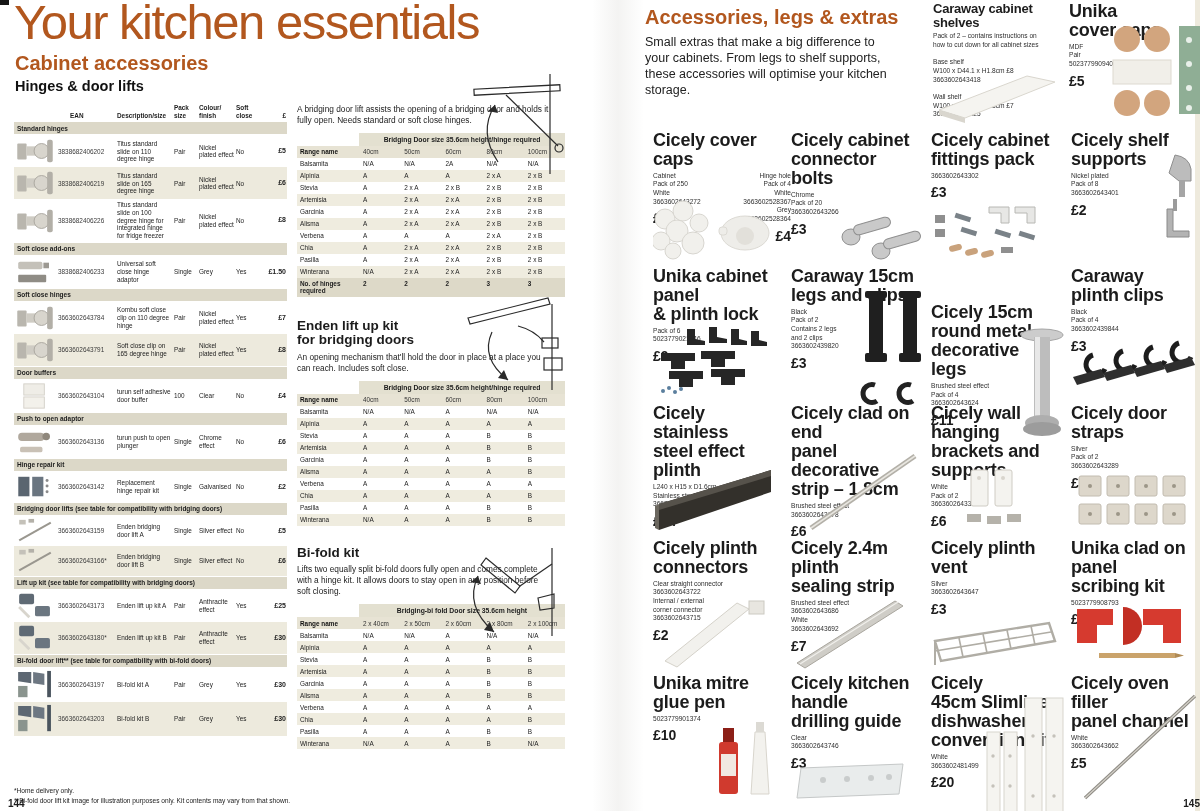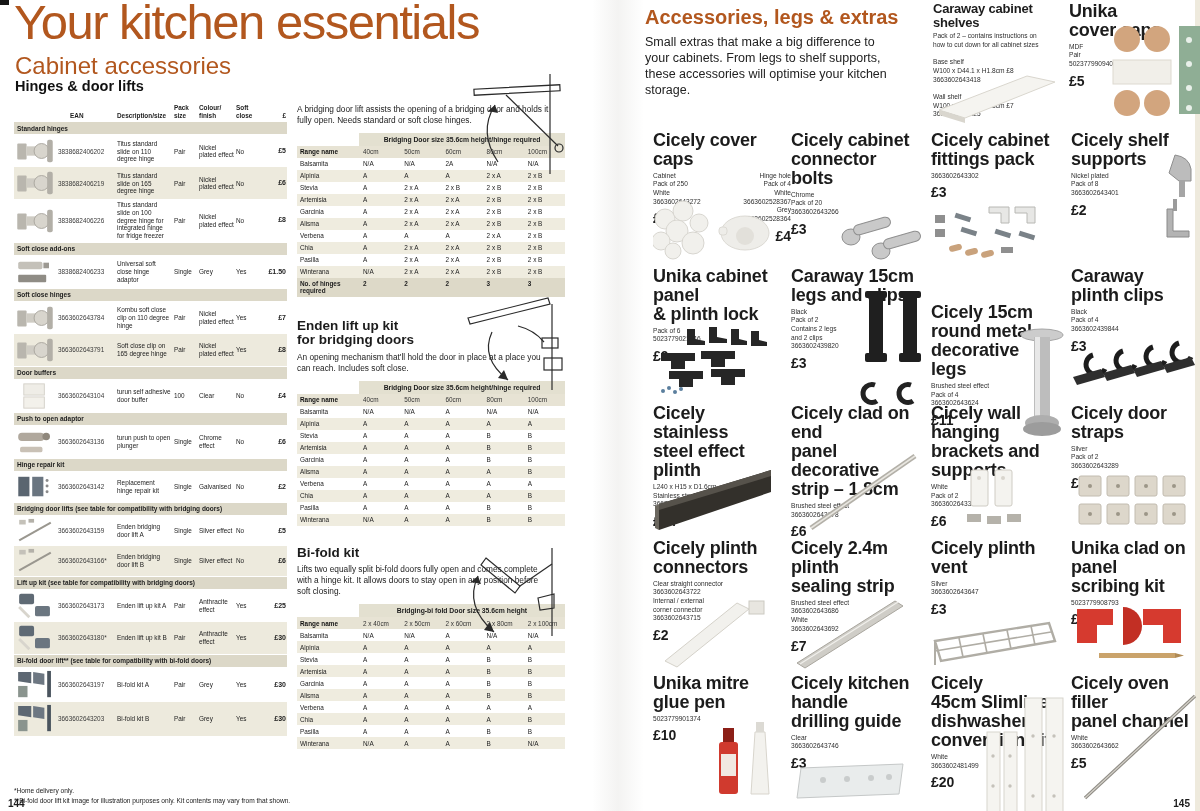--- a/index.html
+++ b/index.html
@@ -1,21 +1,21 @@
 <!DOCTYPE html>
 <html style="--accent: #b2571e;"><head>
 <meta charset="utf-8">
 <style>
   html,body{margin:0;padding:0;}
   body{width:1200px;height:811px;position:relative;background:#fff;overflow:hidden;
        font-family:"Liberation Sans",sans-serif;color:#1c1c1c;-webkit-font-smoothing:antialiased;}
   .abs{position:absolute;}
   
   #main-title{left:14px;top:-6px;font-size:49px;font-weight:400;letter-spacing:-1.5px;color:var(--accent);}
-  #section-title{left:15px;top:52px;font-size:24px;font-weight:400;color:var(--accent);}
+  #section-title{left:15px;top:52px;font-size:20px;font-weight:700;color:var(--accent);}
   #subsection-title{left:15px;top:78px;font-size:14.5px;font-weight:700;color:#111;}
   #right-title{left:645px;top:6px;font-size:20px;font-weight:700;color:var(--accent);}
   #right-intro{left:645px;top:34px;width:242px;font-size:12.5px;line-height:1.28;color:#222;}
   
   #left-table{left:14px;top:102px;width:273px;}
   .lt-row{display:grid;grid-template-columns:44px 59px 57px 25px 37px 24px 27px;align-items:center;}
   .lt-row>span{font-size:6.4px;line-height:1.2;padding:2px 2px 2px 0;}
   .lt-head>span{font-weight:700;white-space:pre-line;align-self:end;}
   .lt-bar{background:#dcd8c8;font-size:6.5px;font-weight:700;padding:2.5px 3px;margin:1px 0;}
   .lt-row.alt{background:#edeadd;}
@@ -51,21 +51,21 @@
   .p-cols .pc-r{text-align:right;}
   .p-art{position:absolute;pointer-events:none;}
   
   #gutter{left:592px;top:0;width:52px;height:811px;
     background:linear-gradient(90deg,rgba(0,0,0,0) 0%,rgba(90,85,70,0.07) 50%,rgba(0,0,0,0) 100%);}
   #right-edge{right:0;top:0;width:5px;height:811px;background:#eeeadd;}
   #scan-mark{left:0;top:0;width:9px;height:5px;background:#161616;}
   .footnote{left:14px;top:786px;font-size:6.6px;line-height:1.45;color:#222;}
   .pageno{font-size:10px;font-weight:700;bottom:2px;}
   #pageno-left{left:8px;}
-  #pageno-right{right:10px;}
+  #pageno-right{right:0;}
 </style>
 </head>
 <body>
 
 <div id="scan-mark" class="abs"></div>
 <div id="gutter" class="abs"></div>
 <div id="right-edge" class="abs"></div>
 
 <div id="main-title" class="abs" style="white-space: pre-line;">Your kitchen essentials</div>
 <div id="section-title" class="abs" style="white-space: pre-line;">Cabinet accessories</div>

